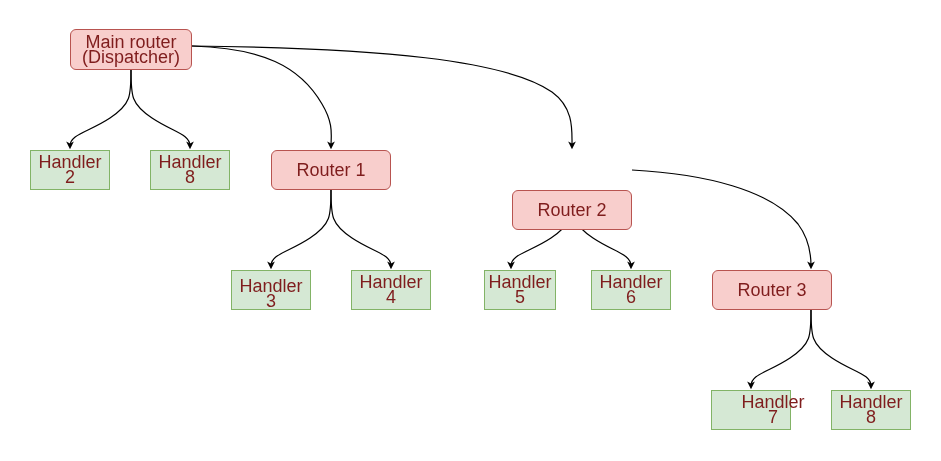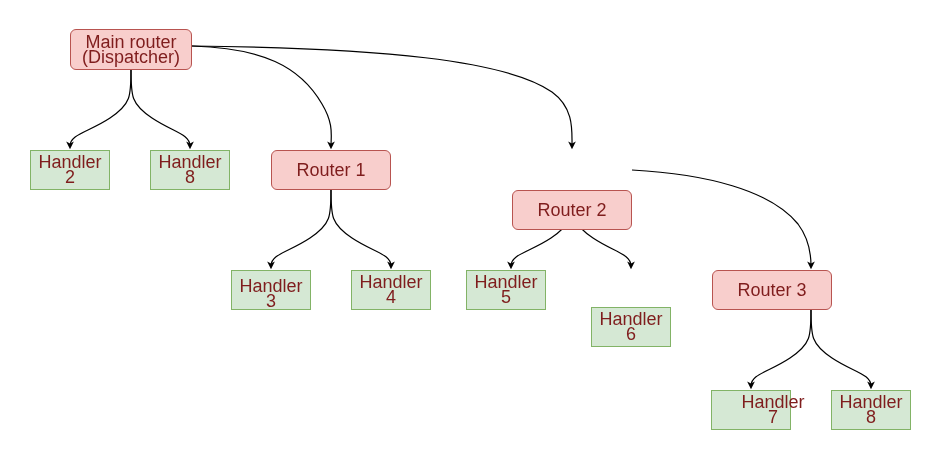--- a/index.html
+++ b/index.html
@@ -93,24 +93,24 @@
       </div>
       <div class="node node-router" style="left: 512px; top: 150px; width: 120px; height: 40px; margin-top: 40px;">
         <span class="node-label">Router 2</span>
       </div>
       <div class="node node-handler" style="left: 231px; top: 270px; width: 80px; height: 40px; align-items: flex-end;">
         <span class="node-label">Handler 3</span>
       </div>
       <div class="node node-handler" style="left: 351px; top: 270px; width: 80px; height: 40px; text-align: center;">
         <span class="node-label">Handler 4</span>
       </div>
-      <div class="node node-handler" style="left: 466px; top: 270px; width: 80px; height: 40px;">
+      <div class="node node-handler" style="left: 484px; top: 270px; width: 72px; height: 40px;">
         <span class="node-label">Handler 5</span>
       </div>
-      <div class="node node-handler" style="left: 591px; top: 270px; width: 80px; height: 40px; margin-top: 37px;">
+      <div class="node node-handler" style="left: 591px; top: 270px; width: 80px; height: 40px;">
         <span class="node-label">Handler 6</span>
       </div>
       <div class="node node-router" style="left: 712px; top: 270px; width: 120px; height: 40px;">
         <span class="node-label">Router 3</span>
       </div>
       <div class="node node-handler" style="left: 711px; top: 390px; width: 80px; height: 40px; padding-left: 44px;">
         <span class="node-label">Handler 7</span>
       </div>
       <div class="node node-handler" style="left: 831px; top: 390px; width: 80px; height: 40px; justify-content: center;">
         <span class="node-label">Handler 8</span>

